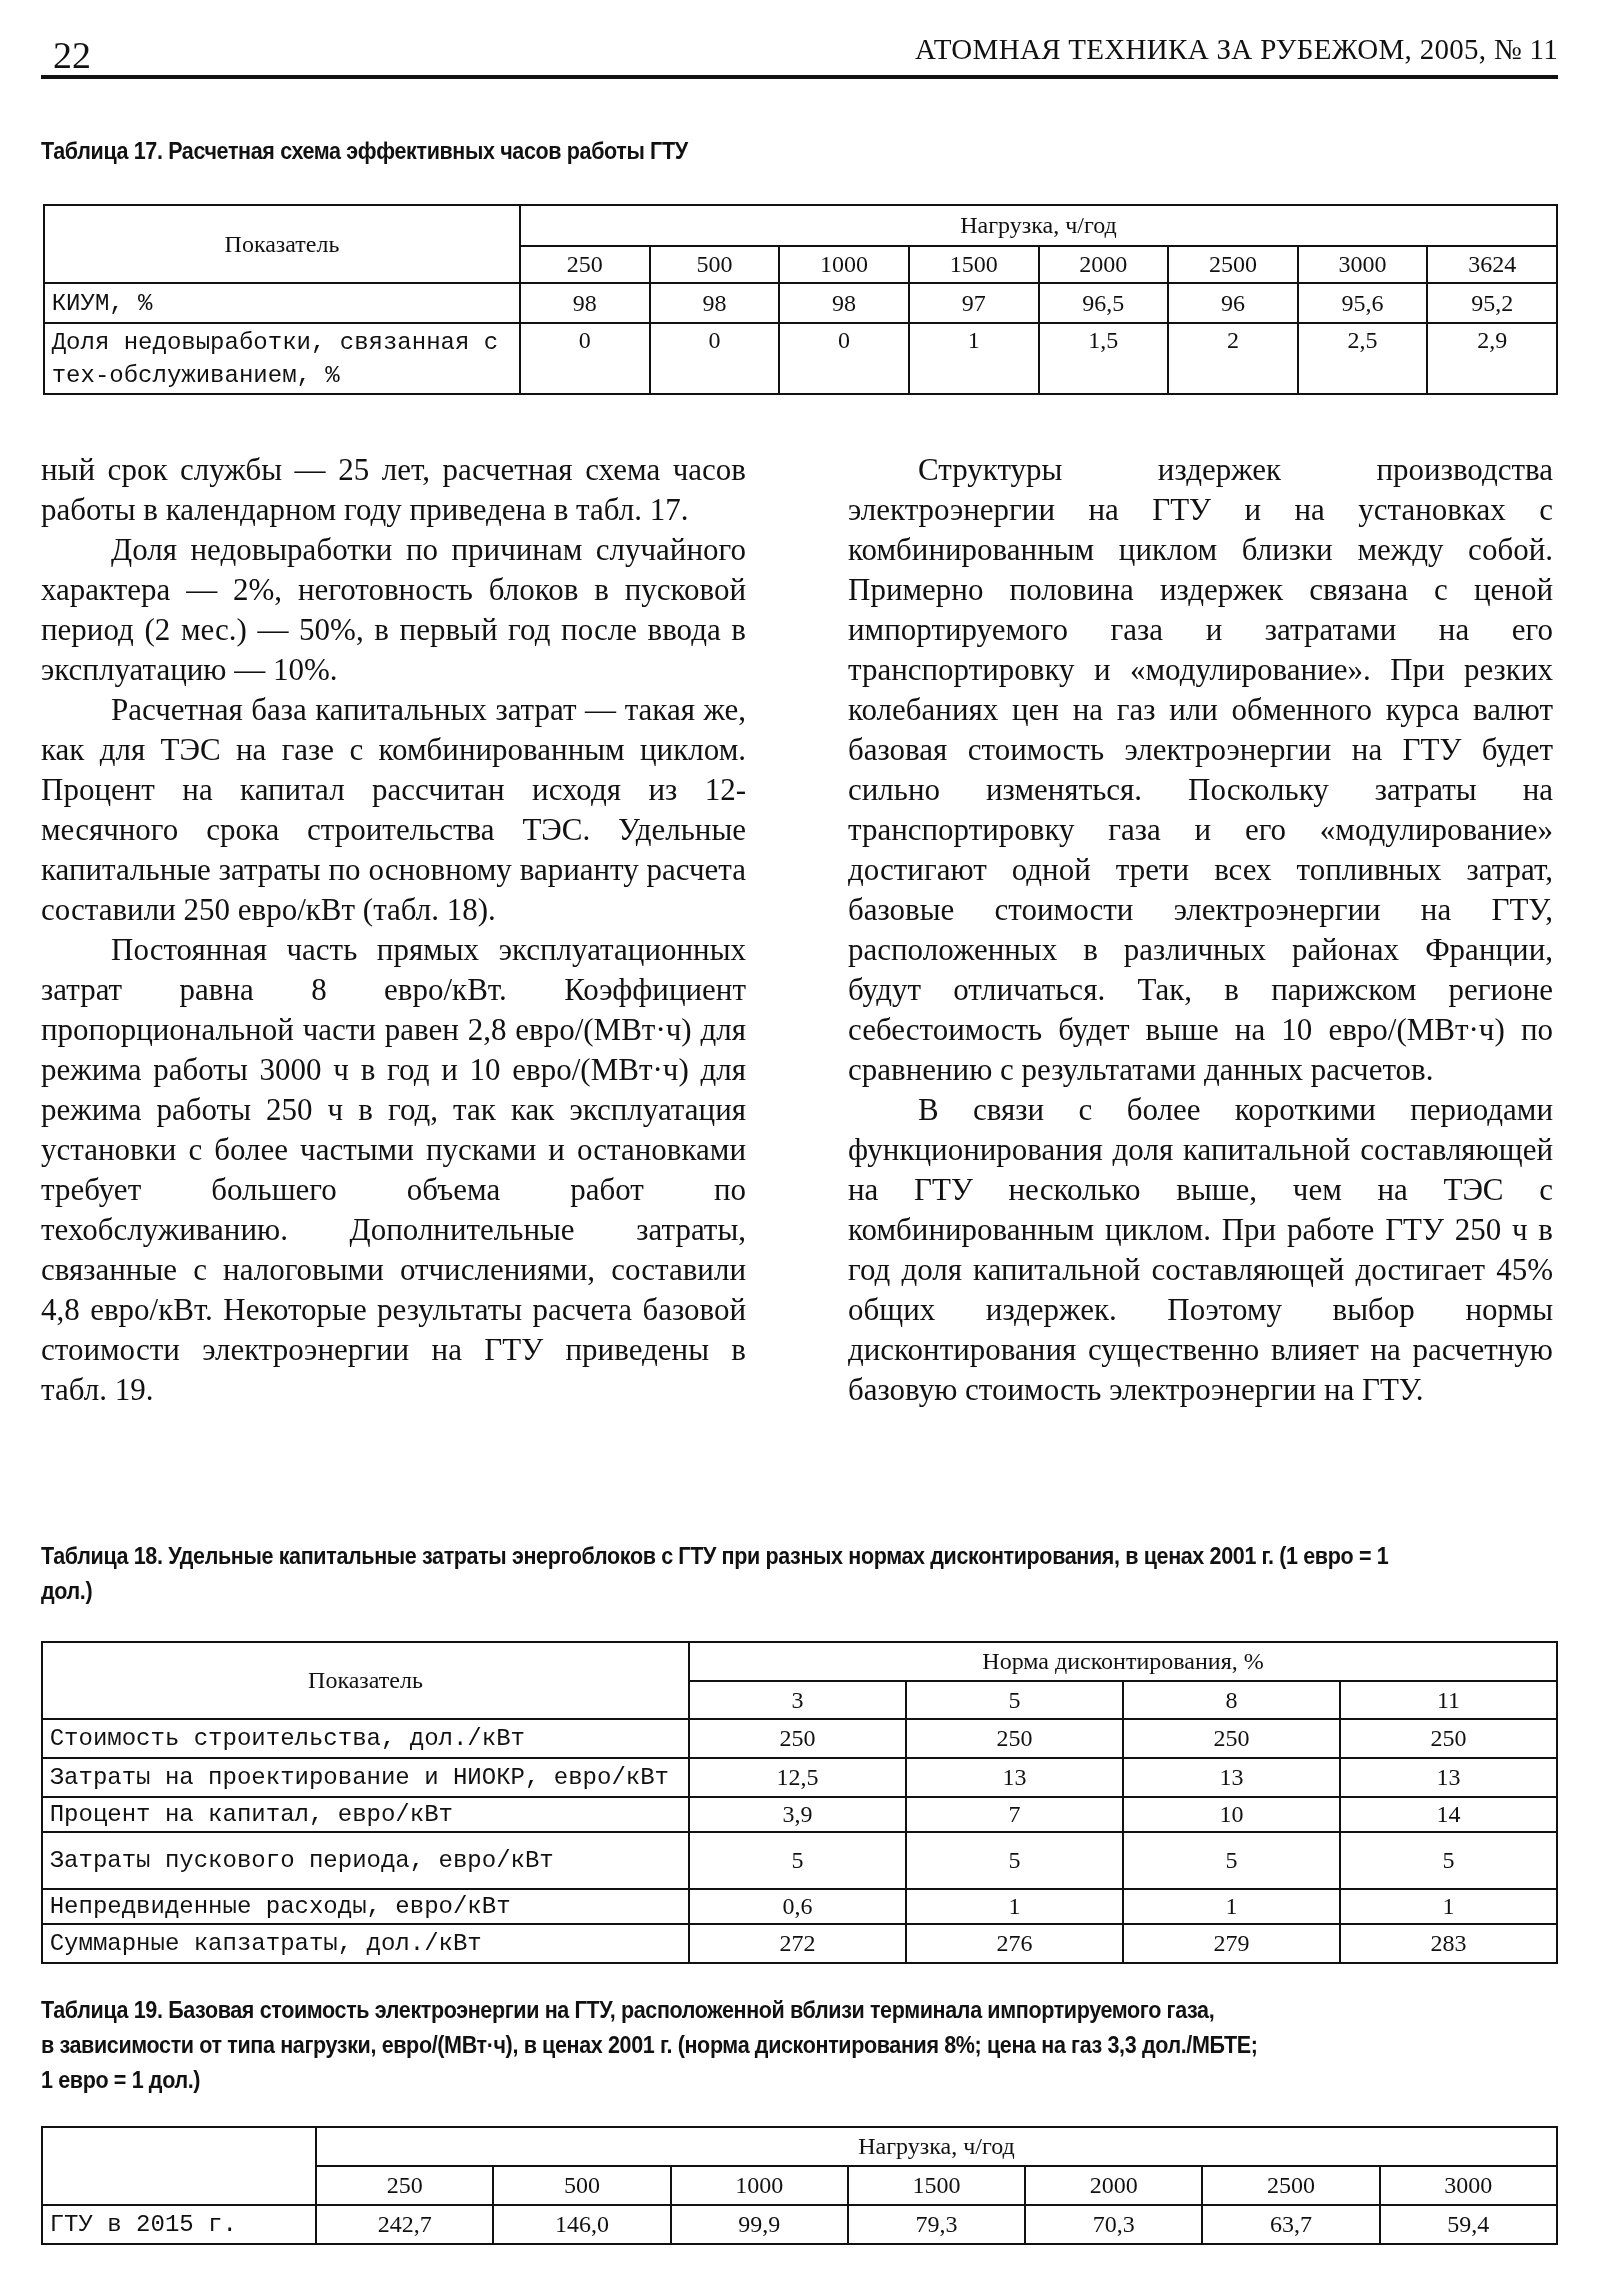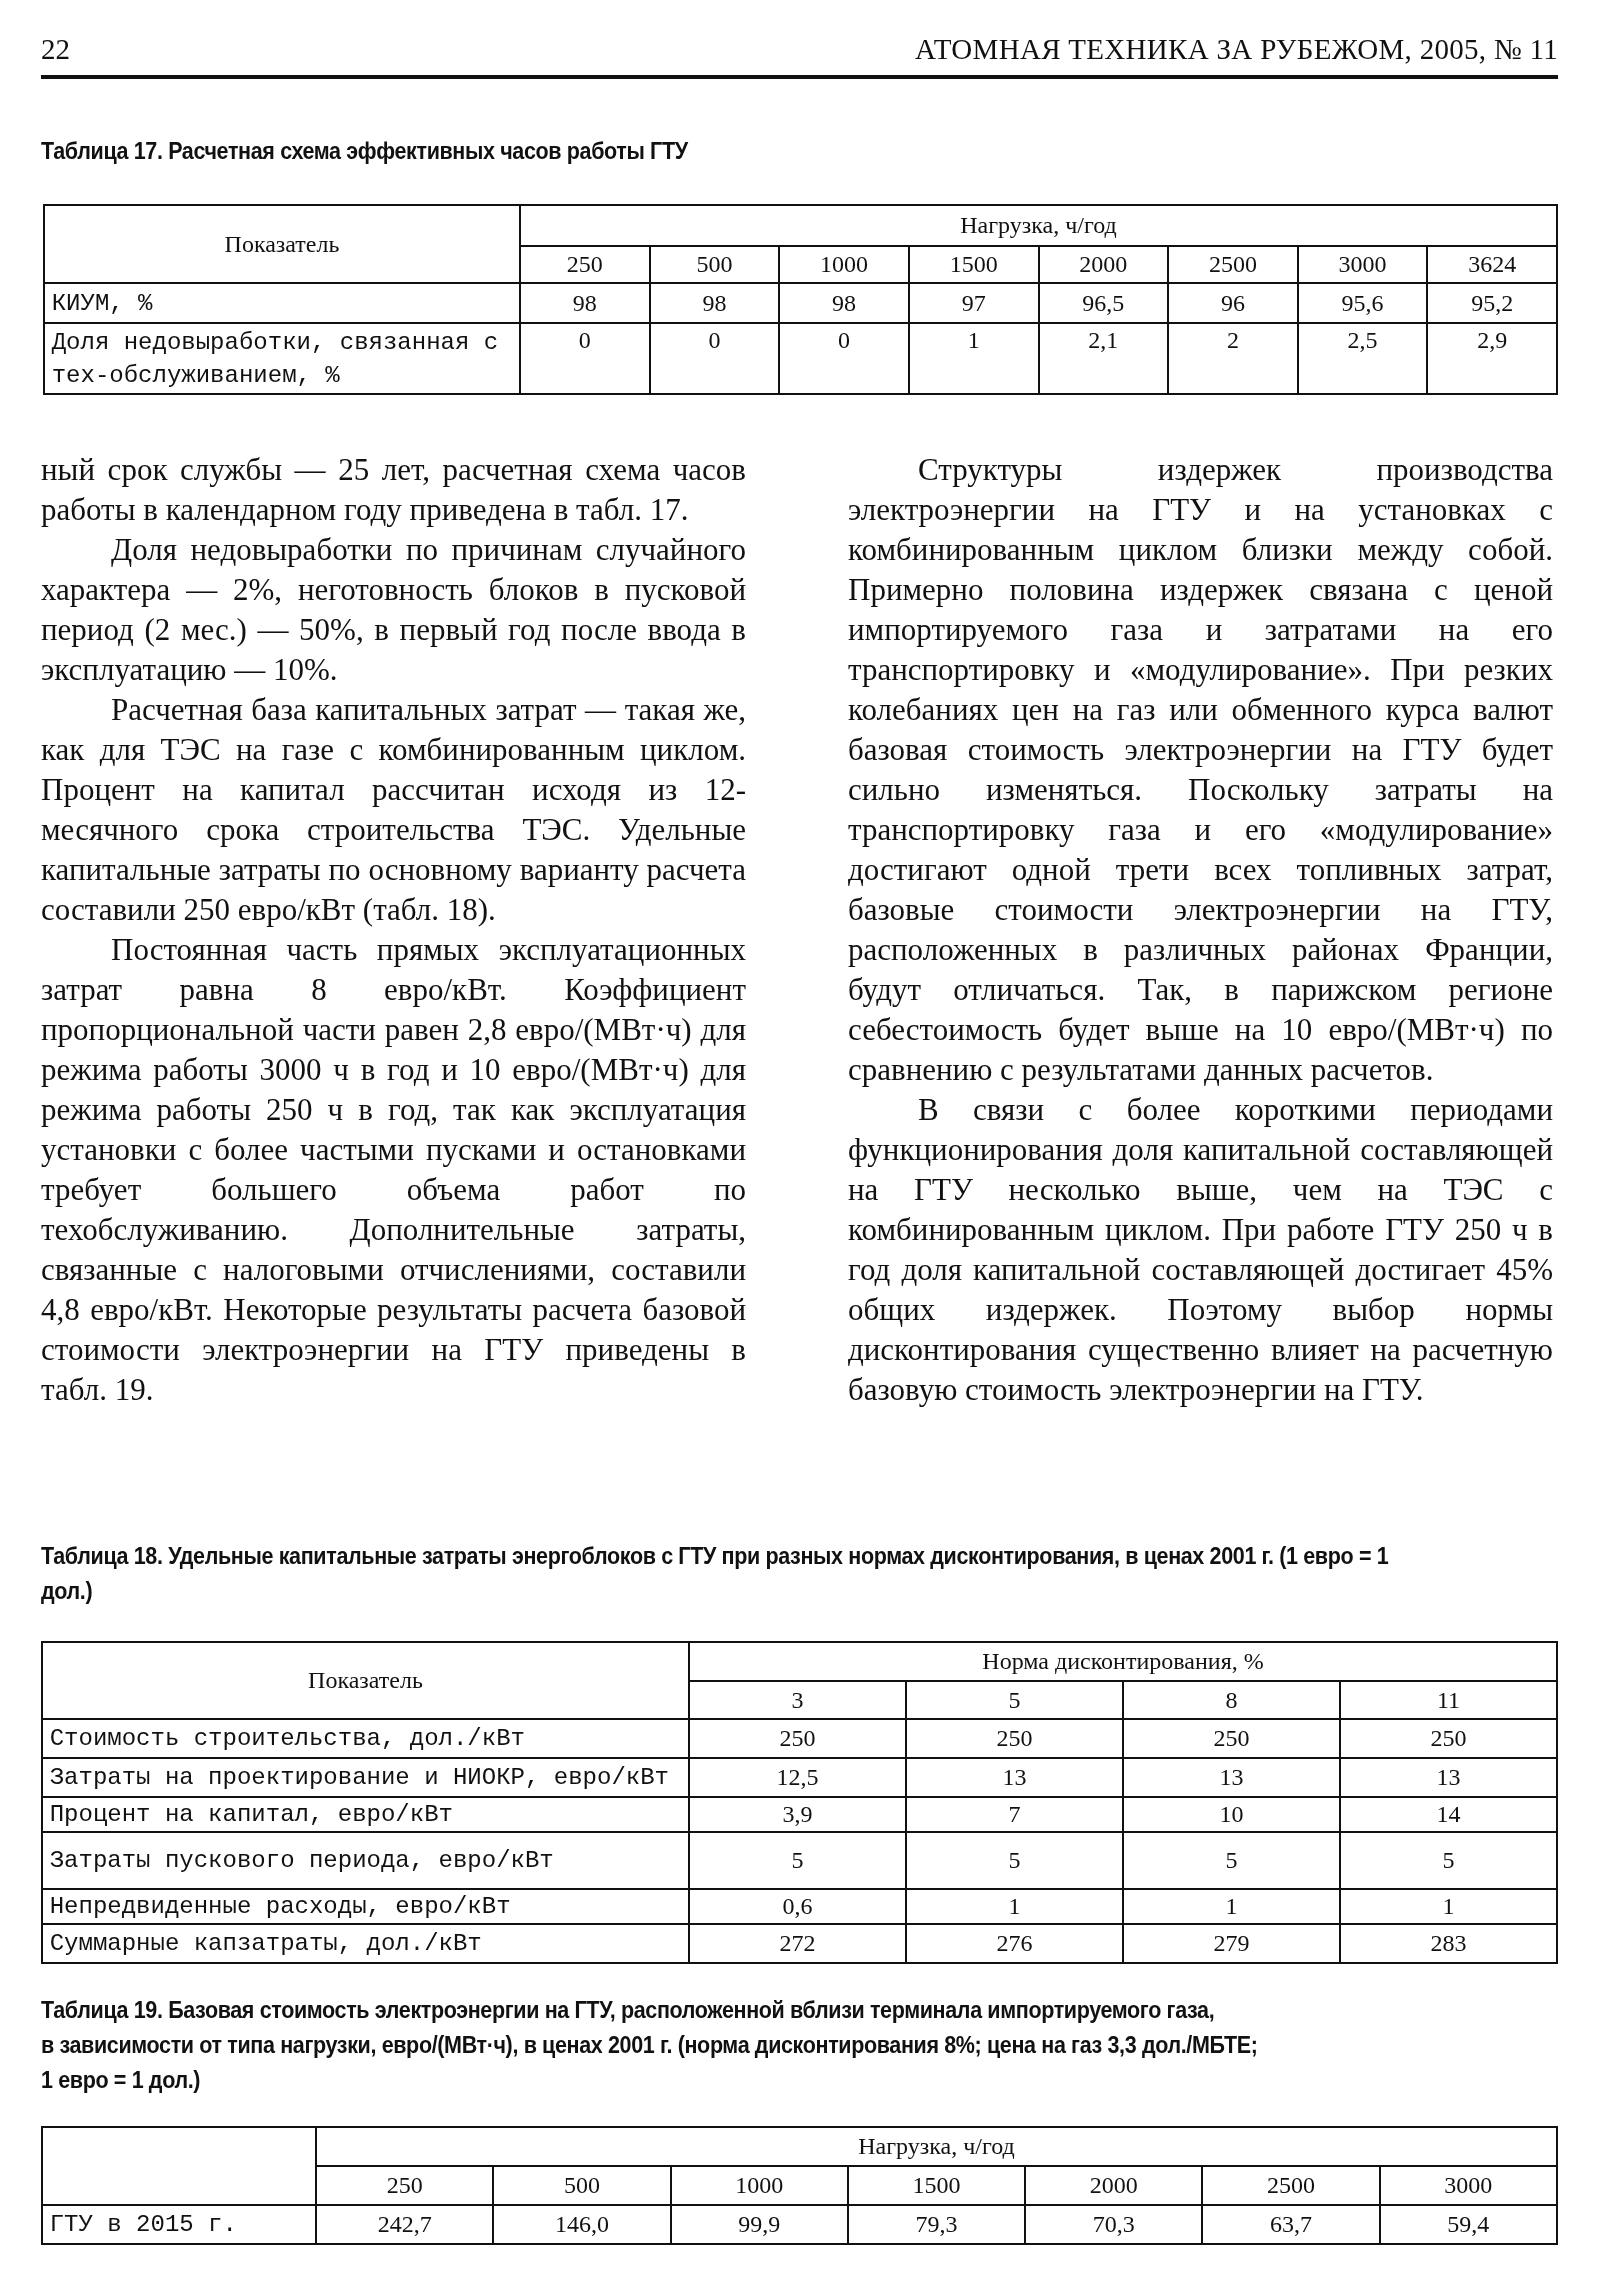--- a/index.html
+++ b/index.html
@@ -4,21 +4,21 @@
 <style>
   html, body { margin: 0; padding: 0; background: #ffffff; }
   body {
     width: 1603px; height: 2295px; position: relative; overflow: hidden;
     font-family: "Liberation Serif", "DejaVu Serif", serif; color: #111;
   }
   .header {
     position: absolute; left: 41px; top: 28px; width: 1517px; height: 47px;
     border-bottom: 4.7px solid #111;
   }
-  .page-num { position: absolute; left: 0; top: 5.3px; font-size: 29px; }
+  .page-num { position: absolute; left: 12px; top: 5.3px; font-size: 38px; }
   .journal { position: absolute; right: 0; top: 5.3px; font-size: 29px; letter-spacing: 0.3px; }
 
   .caption {
     position: absolute; left: 41px; width: 1517px;
     font-family: "Liberation Sans", "DejaVu Sans", sans-serif;
     font-weight: bold; font-size: 23.4px; line-height: 35px; letter-spacing: -0.4px;
     transform: scaleX(0.92); transform-origin: left top;
   }
   table.tbl {
     position: absolute; border-collapse: collapse; font-size: 24px; table-layout: fixed;
@@ -83,21 +83,21 @@
     <td>96</td>
     <td>95,6</td>
     <td>95,2</td>
   </tr>
   <tr style="height:71px">
     <td class="lbl">Доля недовыработки, связанная с тех-обслуживанием, %</td>
     <td class="topalign">0</td>
     <td class="topalign">0</td>
     <td class="topalign">0</td>
     <td class="topalign">1</td>
-    <td class="topalign">2,1</td>
+    <td class="topalign">1,5</td>
     <td class="topalign">2</td>
     <td class="topalign">2,5</td>
     <td class="topalign">2,9</td>
   </tr>
 </tbody>
   </table>
 
 <div class="col" style="left:41px; top:450px;">
   <p>ный срок службы — 25 лет, расчетная схема часов работы в календарном году приведена в табл. 17.</p>
   <p class="ind">Доля недовыработки по причинам случайного характера — 2%, неготовность блоков в пусковой период (2 мес.) — 50%, в первый год после ввода в эксплуатацию — 10%.</p>

